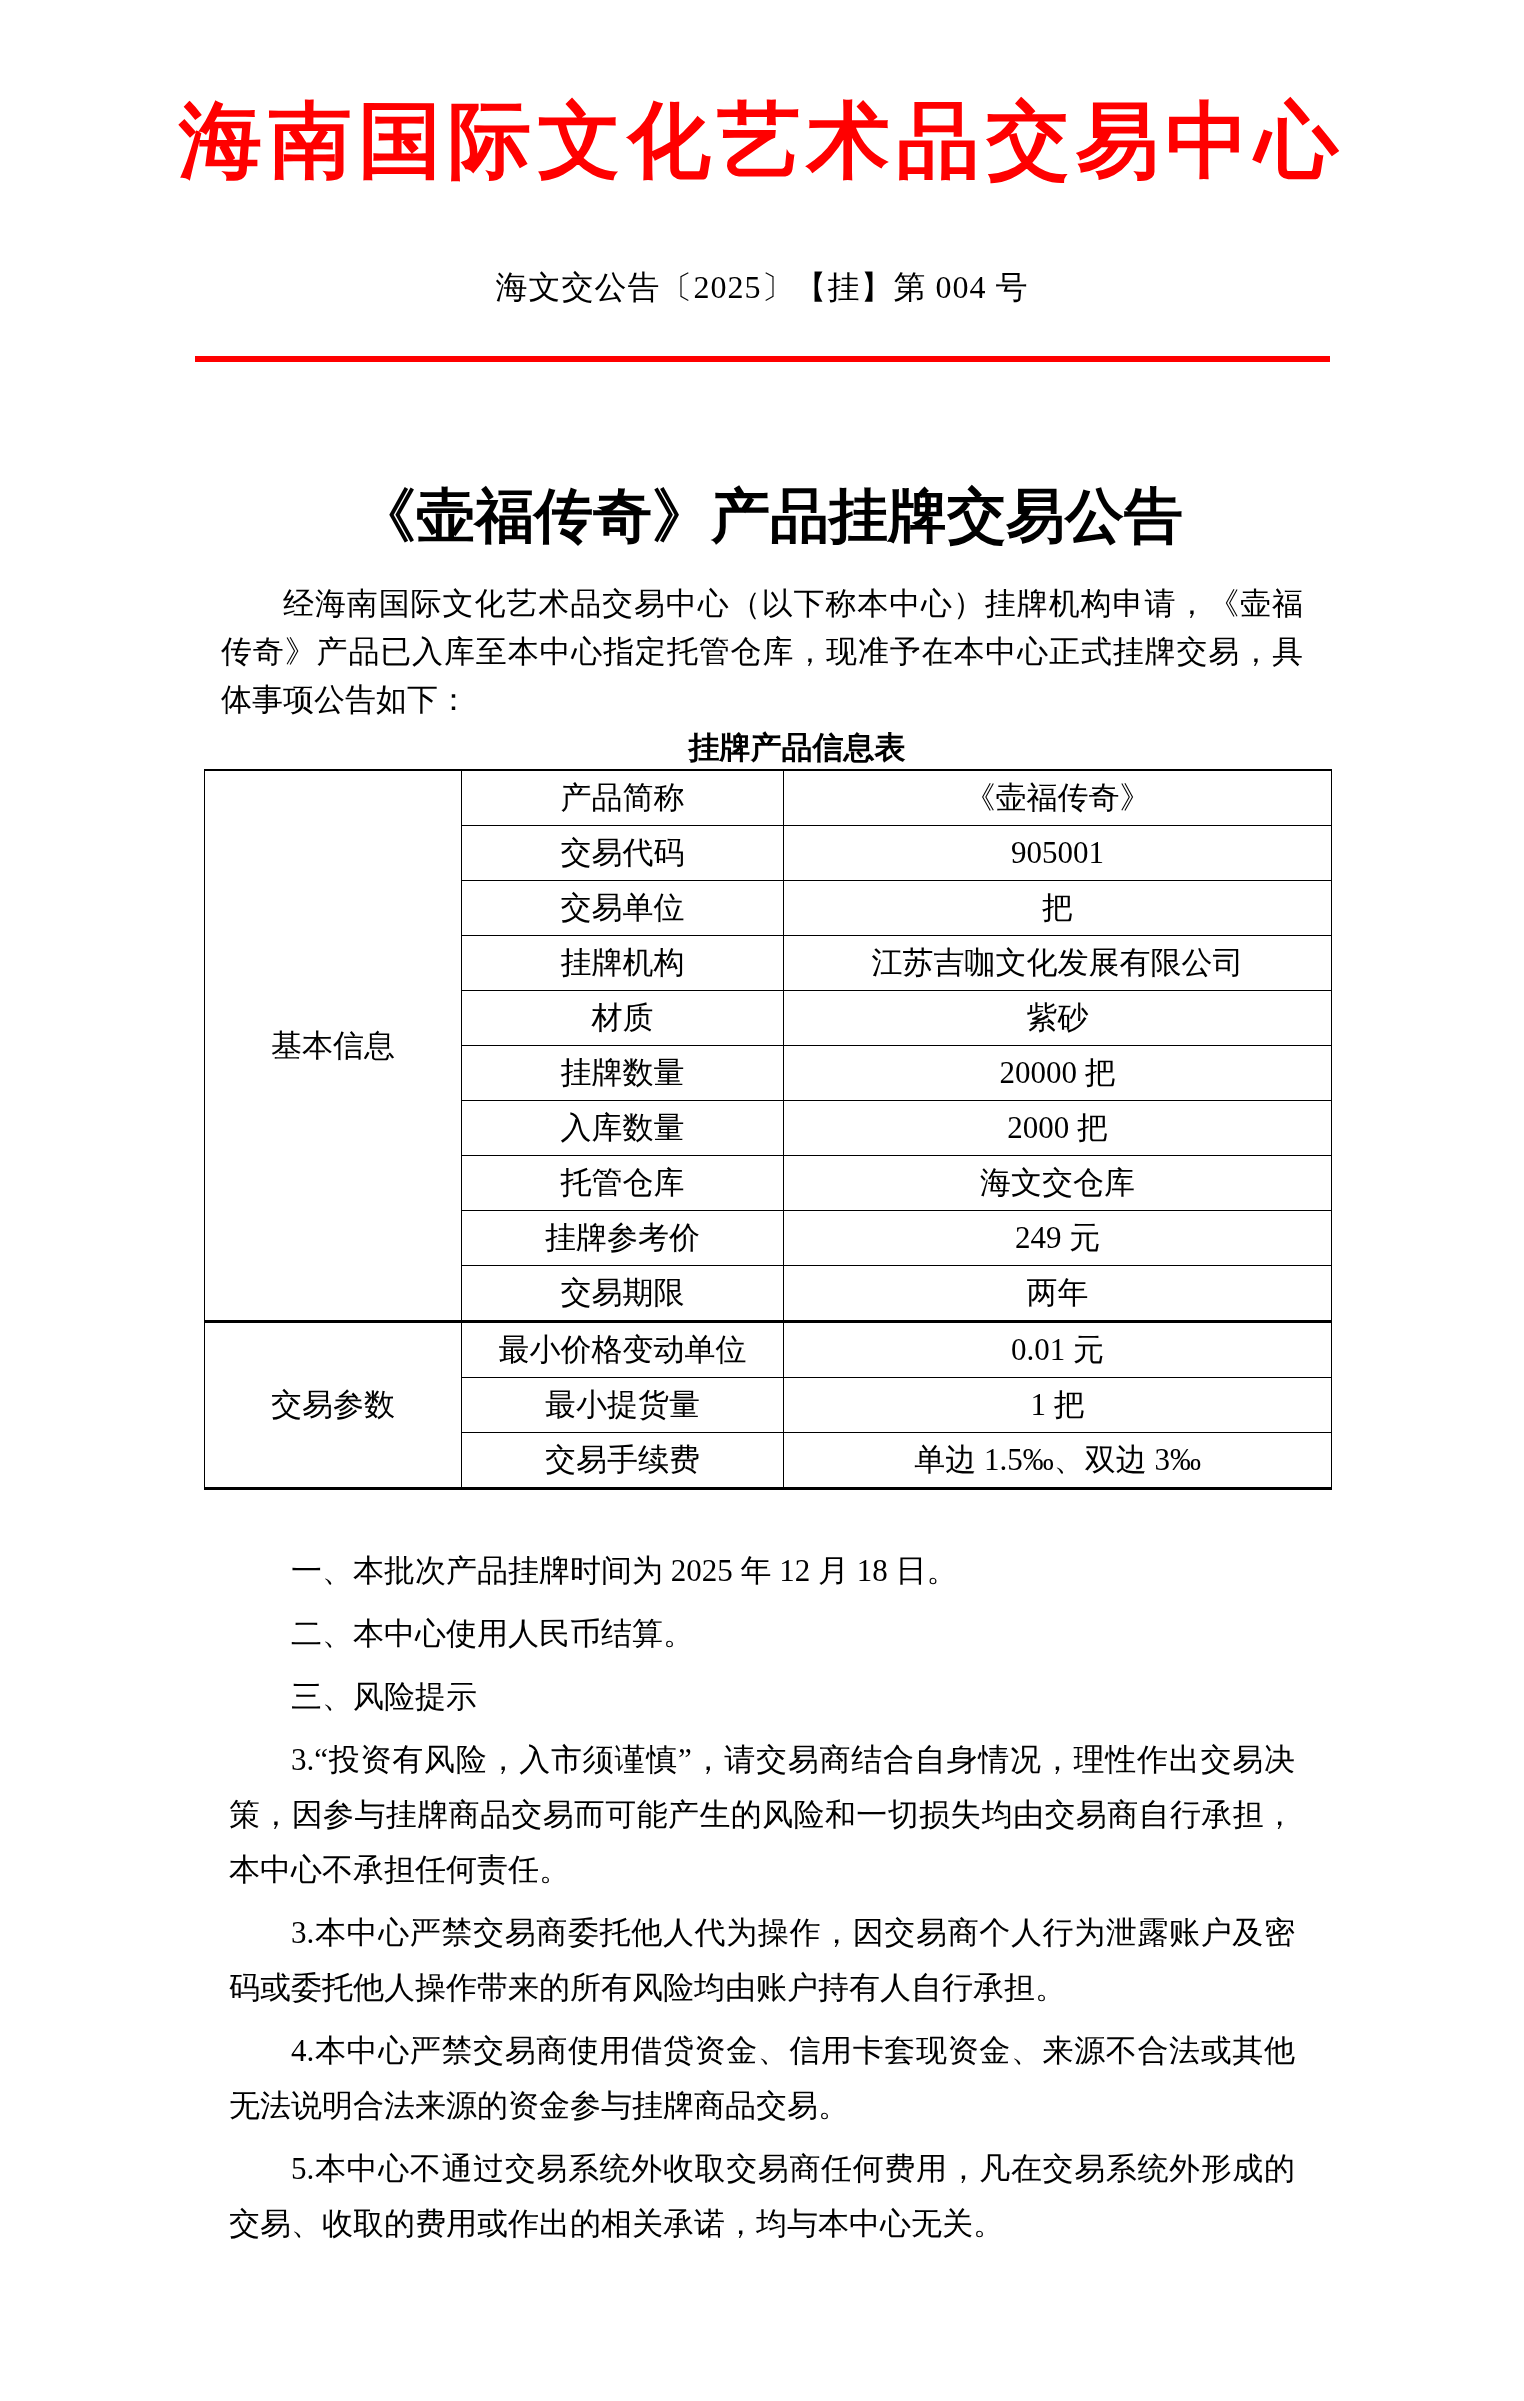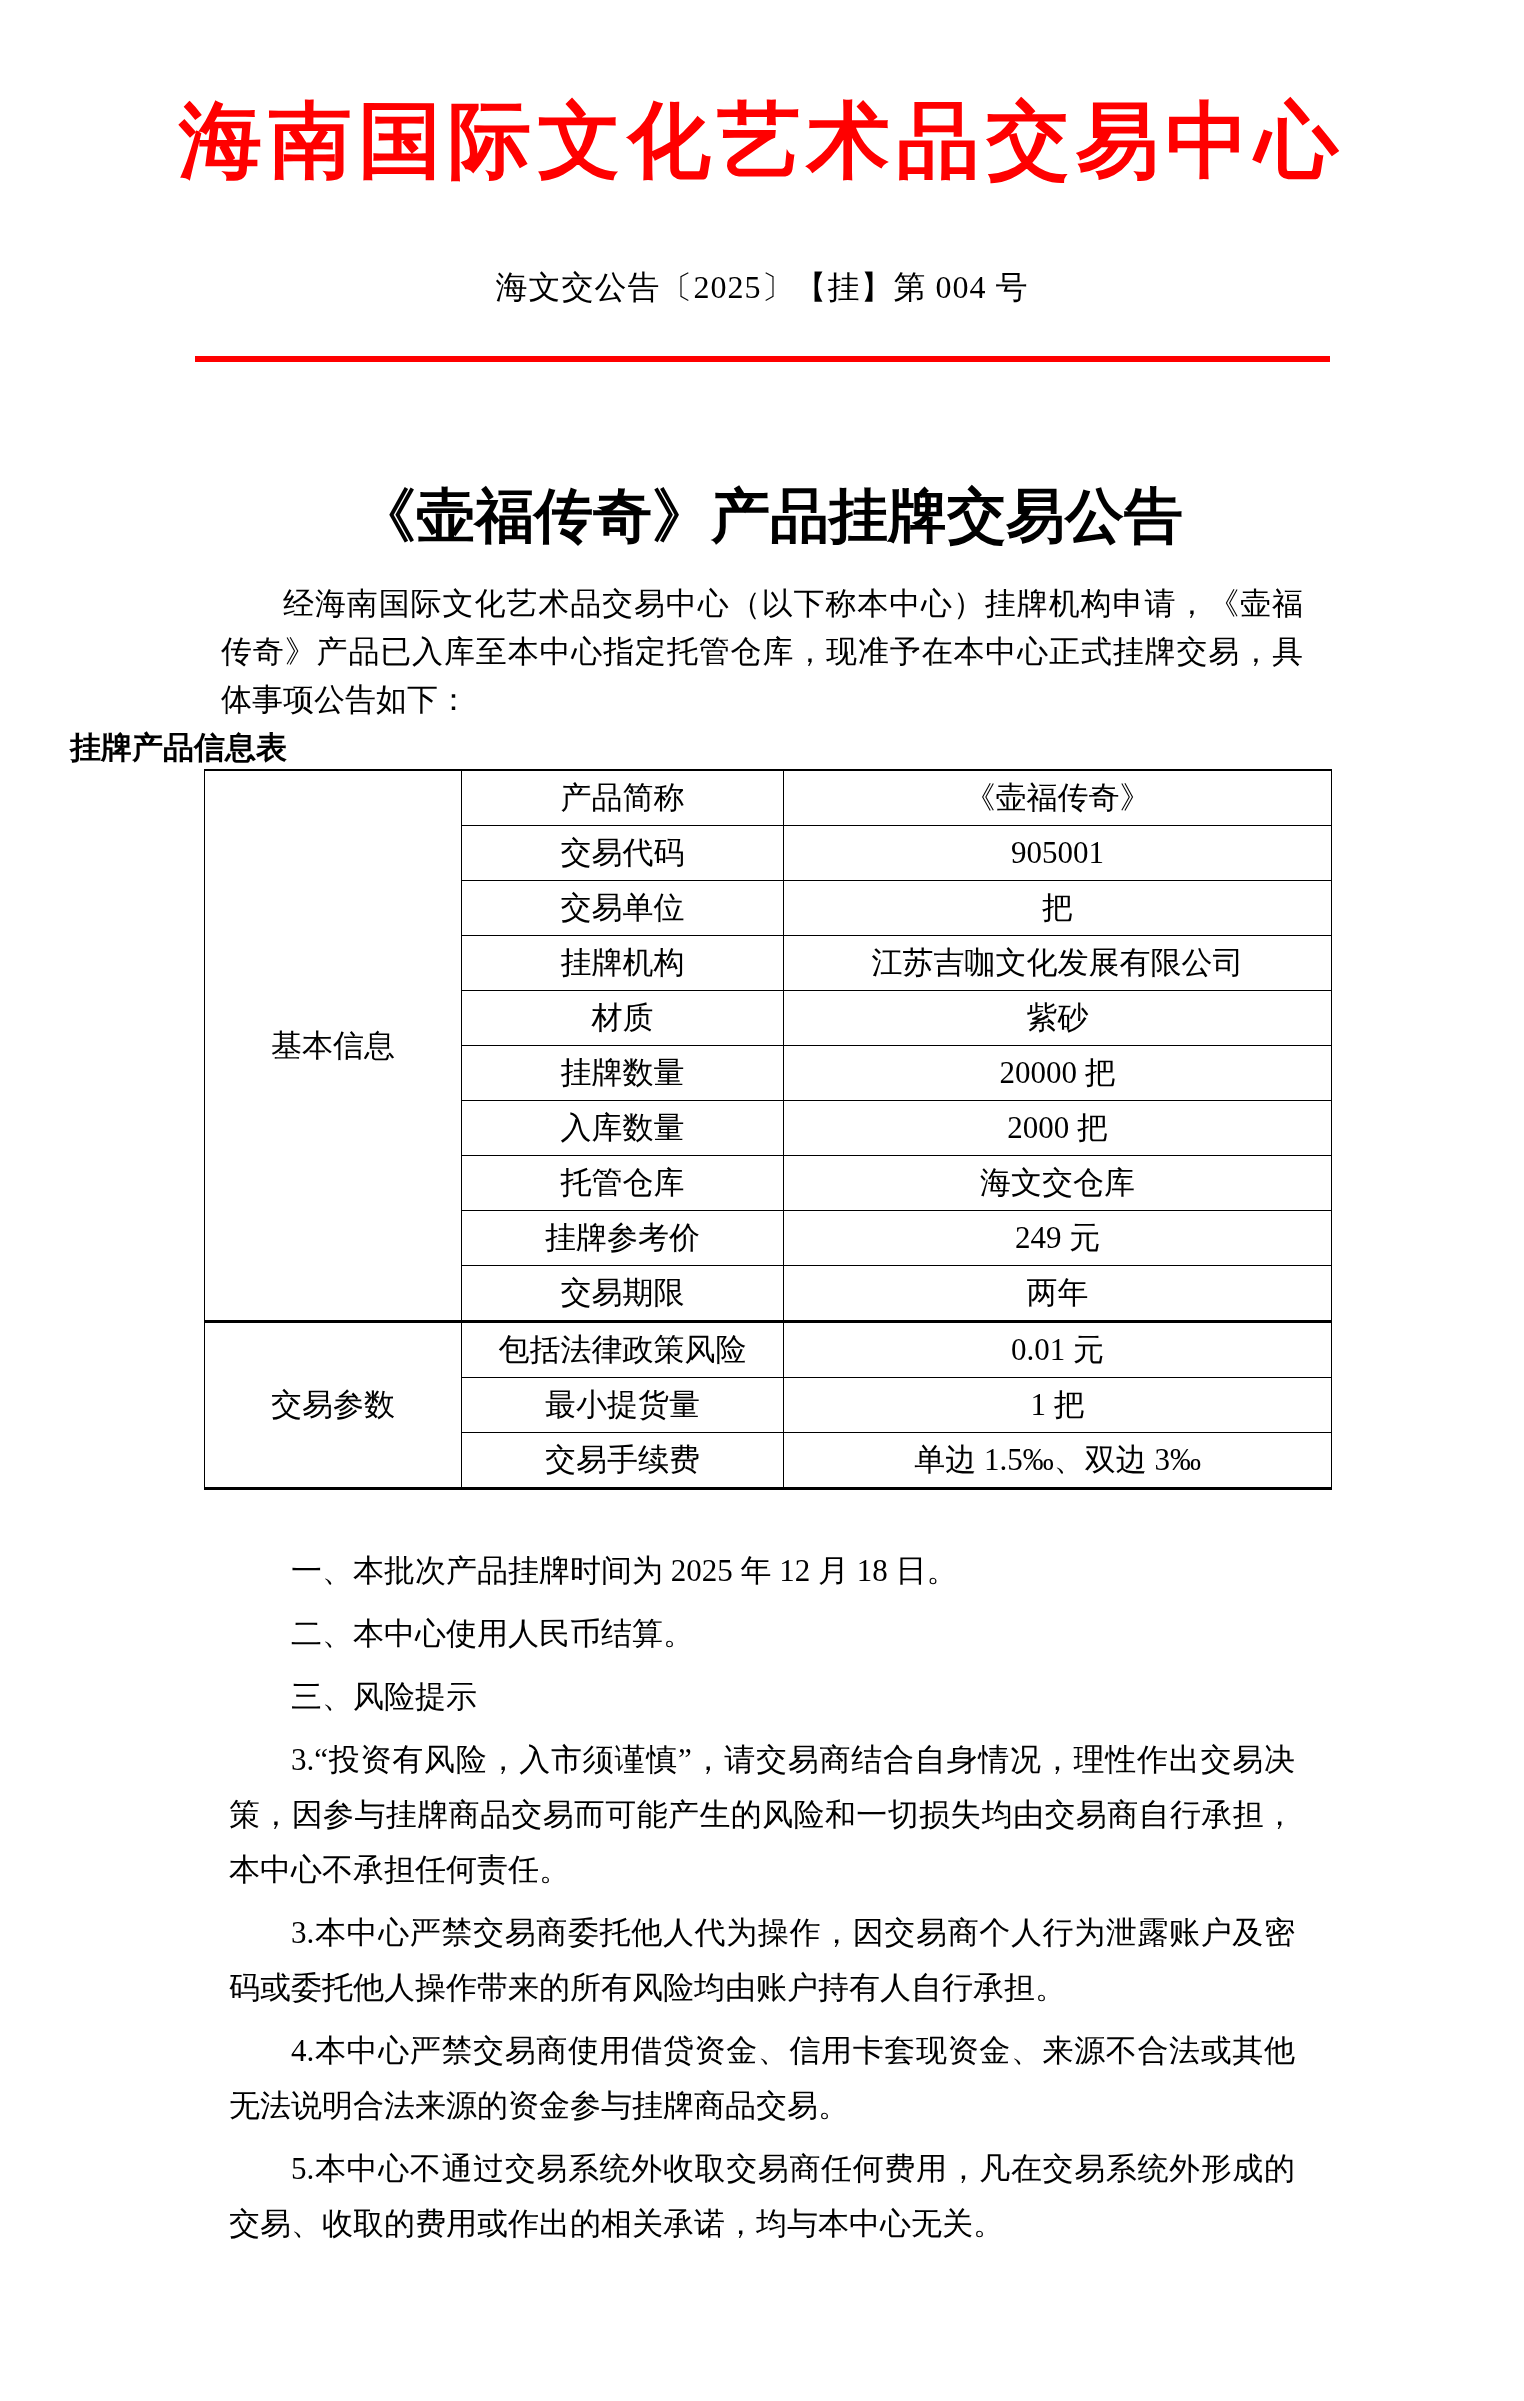--- a/index.html
+++ b/index.html
@@ -48,20 +48,21 @@
   }
   .intro {
     margin: 28px 221px 0 221px;
     font-size: 31px;
     line-height: 48px;
     text-indent: 2em;
     text-align: justify;
   }
   .table-caption {
     margin: 5.8px 0 0 70px;
+    text-align: center;
     font-size: 31px;
     font-weight: bold;
     line-height: 38px;
   }
   table.product-table {
     margin: 1.9px 0 0 204px;
     border-collapse: collapse;
     table-layout: fixed;
     width: 1127px;
     border-style: solid;
@@ -149,21 +150,21 @@
     <tr>
       <td>挂牌参考价</td>
       <td>249 元</td>
     </tr>
     <tr>
       <td>交易期限</td>
       <td>两年</td>
     </tr>
     <tr class="section-start">
       <td rowspan="3">交易参数</td>
-      <td>包括法律政策风险</td>
+      <td>最小价格变动单位</td>
       <td>0.01 元</td>
     </tr>
     <tr>
       <td>最小提货量</td>
       <td>1 把</td>
     </tr>
     <tr>
       <td>交易手续费</td>
       <td>单边 1.5‰、双边 3‰</td>
     </tr>

